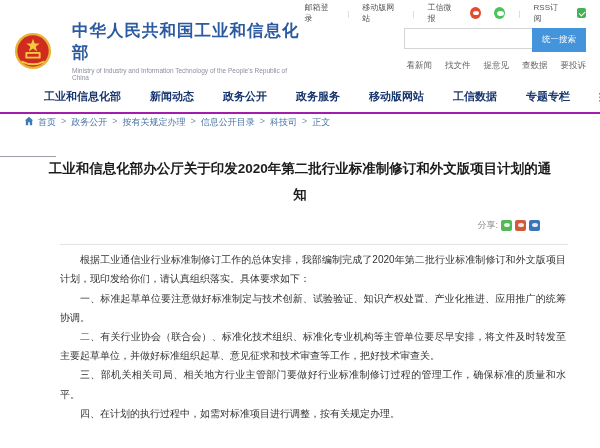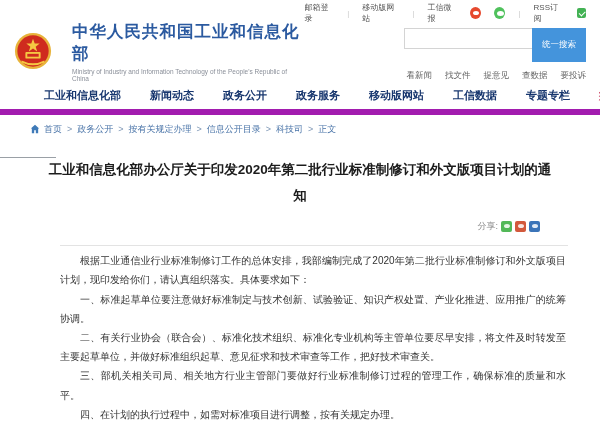--- a/index.html
+++ b/index.html
@@ -20,30 +20,30 @@
     border-radius:50%; background:#fff; }
   .wechat { background:#4fc15c; }
   .wechat::after { content:""; position:absolute; left:2.5px; top:3.5px; width:7px; height:5px;
     border-radius:50%; background:#fff; }
   .corner-badge { width:10px; height:10px; border-radius:2px; background:#43b254; position:relative; }
   .corner-badge::after { content:""; position:absolute; left:2px; top:3px; width:5px; height:2.5px;
     border-left:1.5px solid #fff; border-bottom:1.5px solid #fff; transform:rotate(-45deg); }
   .search-row { display:flex; margin-top:6px; }
   .search-input { width:128px; height:21px; border:1px solid #d4d4d4; border-right:none; outline:none;
     font-size:9px; padding:0 5px; }
-  .search-btn { width:54px; height:34px; background:#4494dc; color:#fff; border:none;
+  .search-btn { width:54px; height:24px; background:#4494dc; color:#fff; border:none;
     font-size:8.5px; cursor:pointer; }
   .quick-links { display:flex; gap:13px; font-size:8.5px; color:#666; margin-top:8px; }
   .quick-links span { cursor:pointer; }
   .nav { display:flex; align-items:center; height:33px; padding:0 14px 0 22px;
-    border-bottom:6px solid #a21caf; gap:0; }
+    border-bottom:2px solid #a21caf; gap:0; }
   .nav-logo { width:17px; height:17px; margin-right:22px; }
   .nav-item { font-size:11px; font-weight:bold; color:#17366e; margin-right:29px; cursor:pointer; white-space:nowrap; }
   .nav-item.hot { color:#c52f52; margin-right:0; }
-  .crumbs { display:flex; align-items:center; height:26px; padding:2px 0 0 30px; font-size:9px; color:#4a74a8; }
+  .crumbs { display:flex; align-items:flex-start; height:26px; padding:2px 0 0 24px; font-size:9px; color:#4a74a8; }
   .crumbs .home { width:10px; height:10px; margin-right:4px; }
   .crumb { cursor:pointer; white-space:nowrap; }
   .crumb-sep { margin:0 5px; color:#7d96b5; }
   .article { padding:0 32px; position:relative; }
   .tab-remnant { position:absolute; left:0; top:0; width:56px; height:1px; background:#9aa0a6; }
   .art-title { font-size:13.5px; font-weight:bold; color:#1c1c1c; text-align:center;
     line-height:1.9; max-width:505px; margin:16px auto 0 auto; }
   .meta-row { position:relative; margin-top:12px; height:16px; }
   .pub-date { text-align:center; font-size:9px; color:#8a8a8a; }
   .share-box { position:absolute; right:28px; top:0; display:flex; align-items:center; gap:3px;

